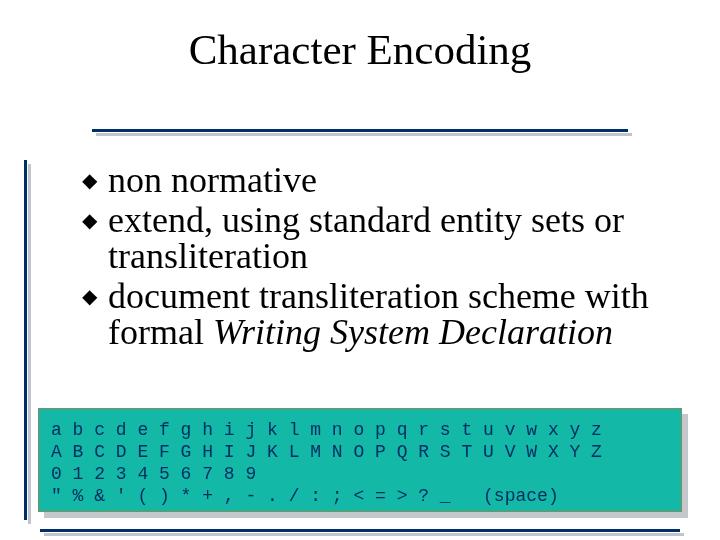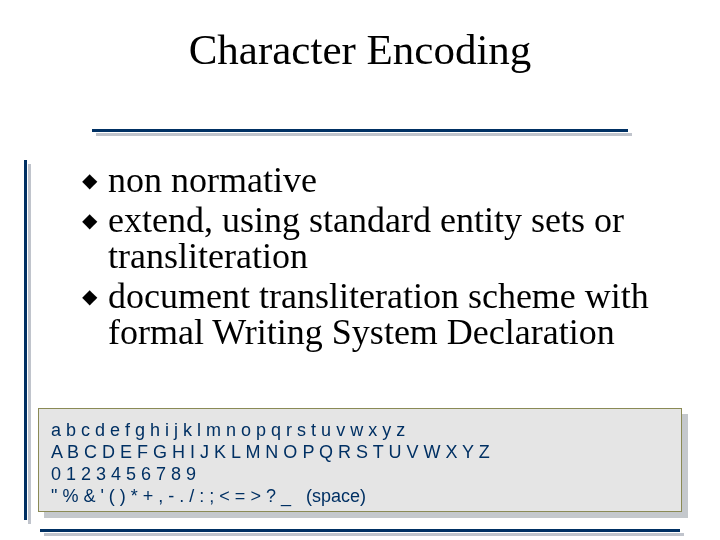--- a/index.html
+++ b/index.html
@@ -8,24 +8,24 @@
 .title-block{position:absolute;top:16px;left:0;width:720px;text-align:center}
 .title{font-size:43px;color:#000;line-height:1.12;display:inline-block;padding-bottom:6px}
 .title-underline{position:absolute;left:92px;right:92px;height:3px;background:#003063}
 .title-underline.shadow{background:#c0c4cc;transform:translate(4px,4px)}
 .side-rule{position:absolute;left:24px;width:3px;background:#003063}
 .side-rule.shadow{background:#c0c4cc;transform:translate(4px,4px)}
 .body{position:absolute;top:152px;left:82px;right:48px}
 .bullet-item{display:flex;align-items:flex-start;margin-bottom:4px}
 .bullet{width:26px;flex:0 0 26px;font-size:20px;line-height:36px;color:#000}
 .bullet-text{font-size:36px;line-height:36px;color:#000}
-.italic{}
+.italic{font-style:italic}
 .code-box{position:absolute;left:38px;top:398px;width:644px}
 .code-shadow{position:absolute;top:6px;left:6px;width:644px;height:104px;background:#c4c8cc}
-.code-panel{position:relative;width:644px;height:104px;background:#e5e5e5;border:1.5px solid #8a8a55;box-sizing:border-box;padding:10px 12px;font-family:Liberation Sans, sans-serif;font-size:18px;line-height:22px;color:#003063;white-space:pre}
+.code-panel{position:relative;width:644px;height:104px;background:#14b8a6;border:1.5px solid #8a8a55;box-sizing:border-box;padding:10px 12px;font-family:Liberation Mono, monospace;font-size:18px;line-height:22px;color:#003063;white-space:pre}
 .bottom-rule{position:absolute;left:40px;right:40px;bottom:18px;height:3px;background:#003063}
 .bottom-rule.shadow{background:#c0c4cc;transform:translate(4px,4px)}
 </style>
 </head>
 <body>
 
 <div class="slide">
 
   <div class="title-block">
     <div class="title">

